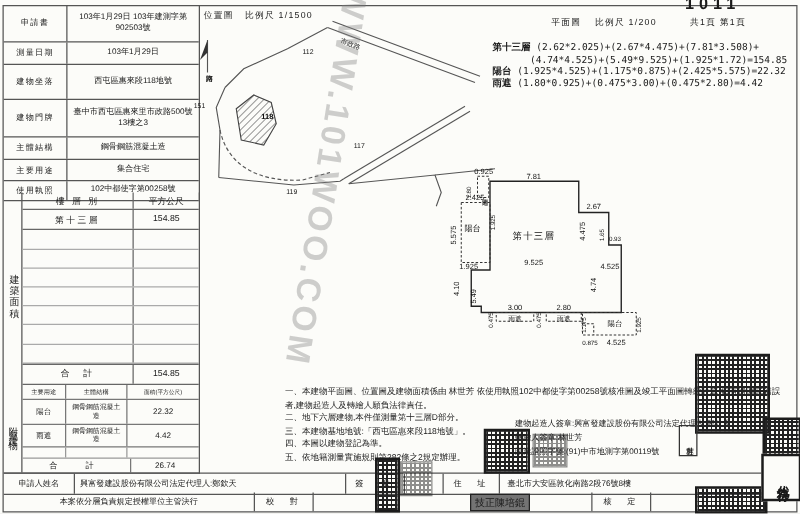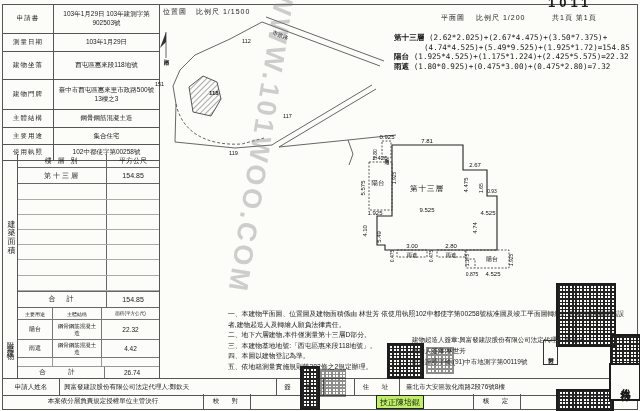--- a/index.html
+++ b/index.html
@@ -40,21 +40,21 @@
   .bcell{border-right:1px solid #555;display:flex;align-items:center;justify-content:center;
          font-size:6.5px;text-align:center;}
   
   .notes{position:absolute;left:228px;top:309px;width:404px;font-size:6.8px;line-height:10.5px;}
   .signoff{position:absolute;left:412px;top:334px;width:226px;font-size:6.5px;line-height:11px;white-space:nowrap;}
   
   .seal{position:absolute;border:2px solid #1c1c1c;
         background:repeating-linear-gradient(0deg,#222 0 1.5px,transparent 1.5px 3.5px),
                    repeating-linear-gradient(90deg,#222 0 1.5px,transparent 1.5px 3.5px);}
   .seal.light{opacity:.5;border-width:1px;}
-  .boxstamp{position:absolute;border:1px solid #222;background:#bef264;font-size:8px;
+  .boxstamp{position:absolute;border:1px solid #222;background:#737373;font-size:8px;
             display:flex;align-items:center;justify-content:center;}
   .deputy{position:absolute;left:609px;top:363px;width:28px;height:34px;border:2px solid #1c1c1c;
           writing-mode:vertical-rl;font-size:10px;font-weight:bold;display:flex;align-items:center;
           justify-content:center;letter-spacing:1px;font-family:"Liberation Serif",serif;background:#fcfcf9;}
   .namestamp{position:absolute;left:543px;top:340px;width:13px;height:23px;border:1px solid #333;
              writing-mode:vertical-rl;text-orientation:upright;font-size:6px;display:flex;
              align-items:center;justify-content:center;}
   .watermark{position:absolute;left:300px;top:-8px;transform:rotate(99deg);transform-origin:left top;
              font-size:27px;letter-spacing:3px;color:rgba(130,130,130,0.38);white-space:nowrap;
              font-weight:bold;z-index:5;pointer-events:none;}
@@ -213,24 +213,24 @@
     <text x="3" y="78" font-size="5.5">151</text>
     <text x="15" y="47" font-size="5.5" style="writing-mode:tb;">河南路</text>
     <text x="90" y="35" font-size="5.5">112</text>
     <text font-size="5.5" transform="translate(120,26) rotate(21)">市政路</text>
     <text x="131" y="110" font-size="5.5">117</text>
     <text x="77" y="147" font-size="5.5">119</text>
     <text x="57" y="87" font-size="6" font-weight="bold">118</text>
   </svg>
 
   <div class="formula">
-    <div><b>第十三層</b> <span>(2.62*2.025)+(2.67*4.475)+(3.50*7.375)+</span></div>
+    <div><b>第十三層</b> <span>(2.62*2.025)+(2.67*4.475)+(7.81*3.508)+</span></div>
     <div style="padding-left:30px;">(4.74*4.525)+(5.49*9.525)+(1.925*1.72)=154.85</div>
-    <div><b>陽台</b> <span>(1.925*4.525)+(1.175*1.224)+(2.425*5.575)=22.32</span></div>
-    <div><b>雨遮</b> <span>(1.80*0.925)+(0.475*3.00)+(0.475*2.80)=7.32</span></div>
+    <div><b>陽台</b> <span>(1.925*4.525)+(1.175*0.875)+(2.425*5.575)=22.32</span></div>
+    <div><b>雨遮</b> <span>(1.80*0.925)+(0.475*3.00)+(0.475*2.80)=4.42</span></div>
   </div>
 
   <svg class="abs" style="left:330px;top:128px;" width="310" height="165" viewBox="0 0 310 165">
     <g fill="none" stroke="#222" stroke-width="1.1">
       <path d="M62,17 L133,17 L133,42 L157,42 L157,68 L167,68 L167,122 L55,122 L55,117 L47,117 L47,88 L62,88 Z"></path>
     </g>
     <g fill="none" stroke="#333" stroke-width="0.8" stroke-dasharray="2,1.5">
       <rect x="39" y="34" width="23" height="48"></rect>
       <rect x="52" y="13" width="9" height="17"></rect>
       <rect x="67" y="122" width="30" height="7"></rect>

